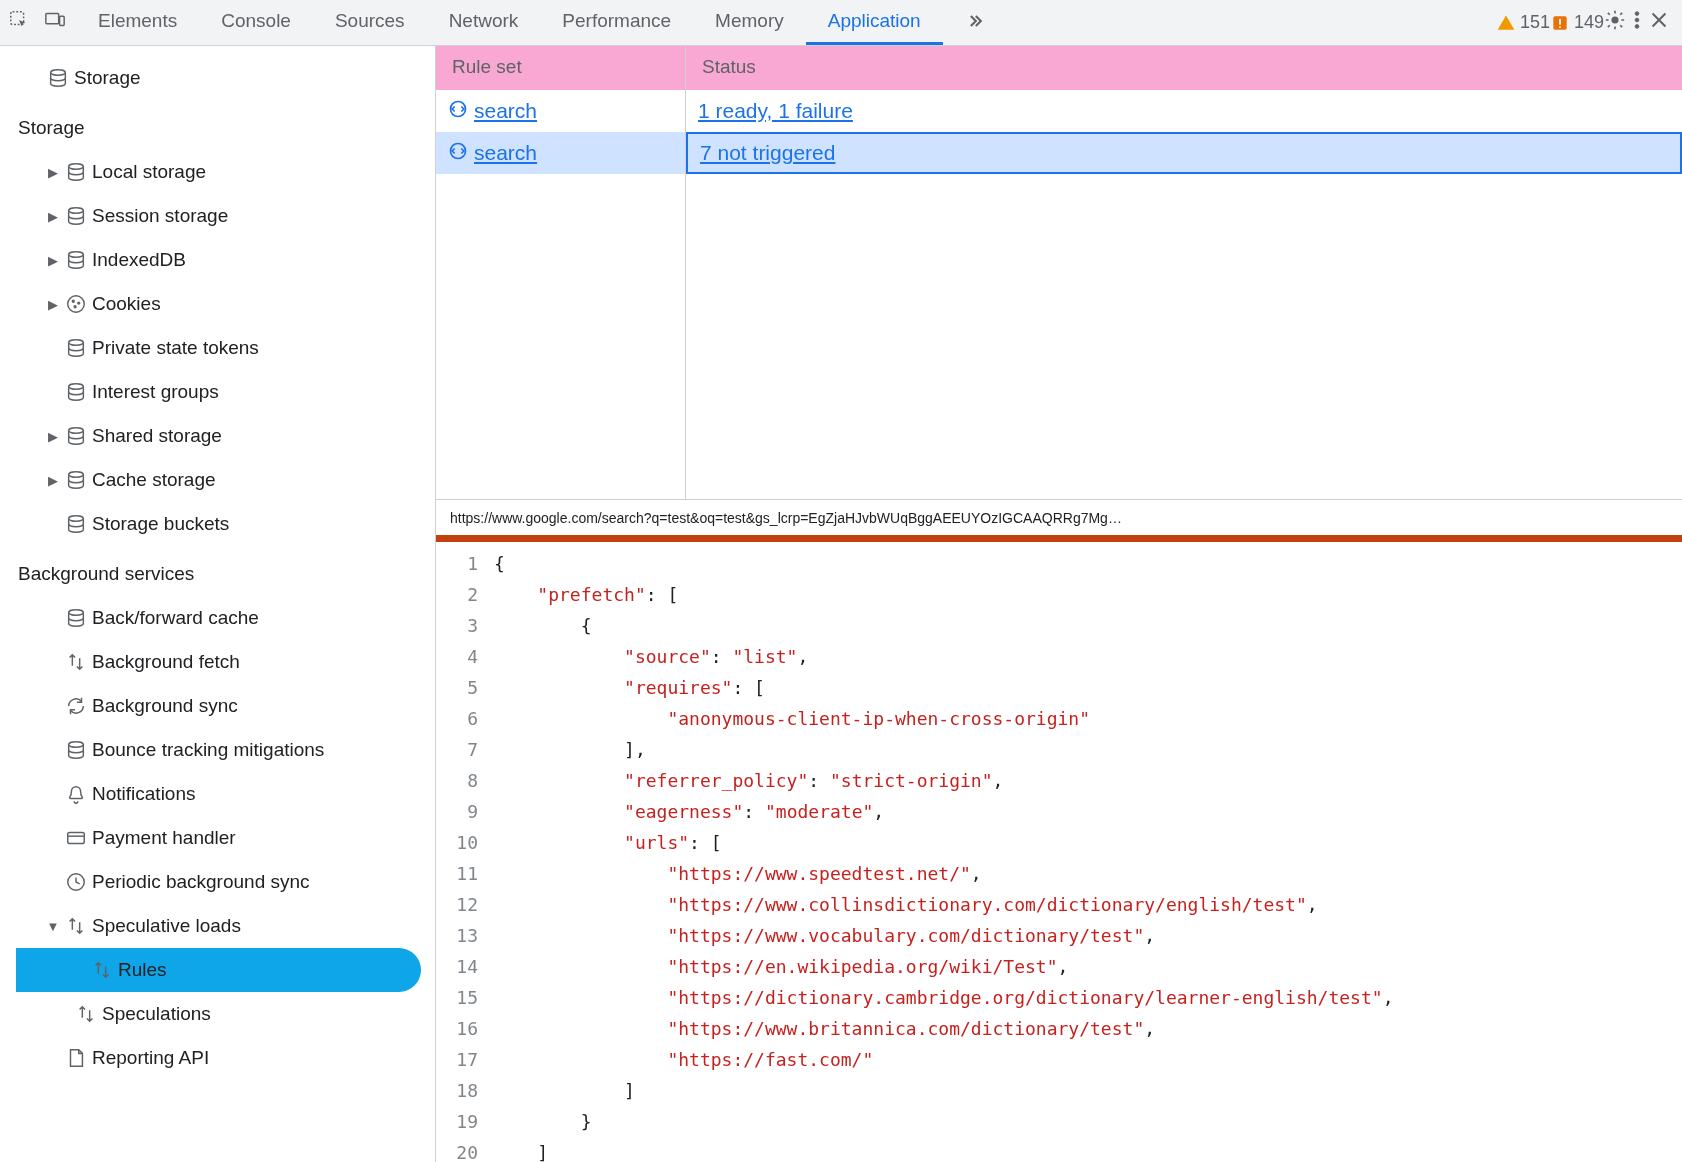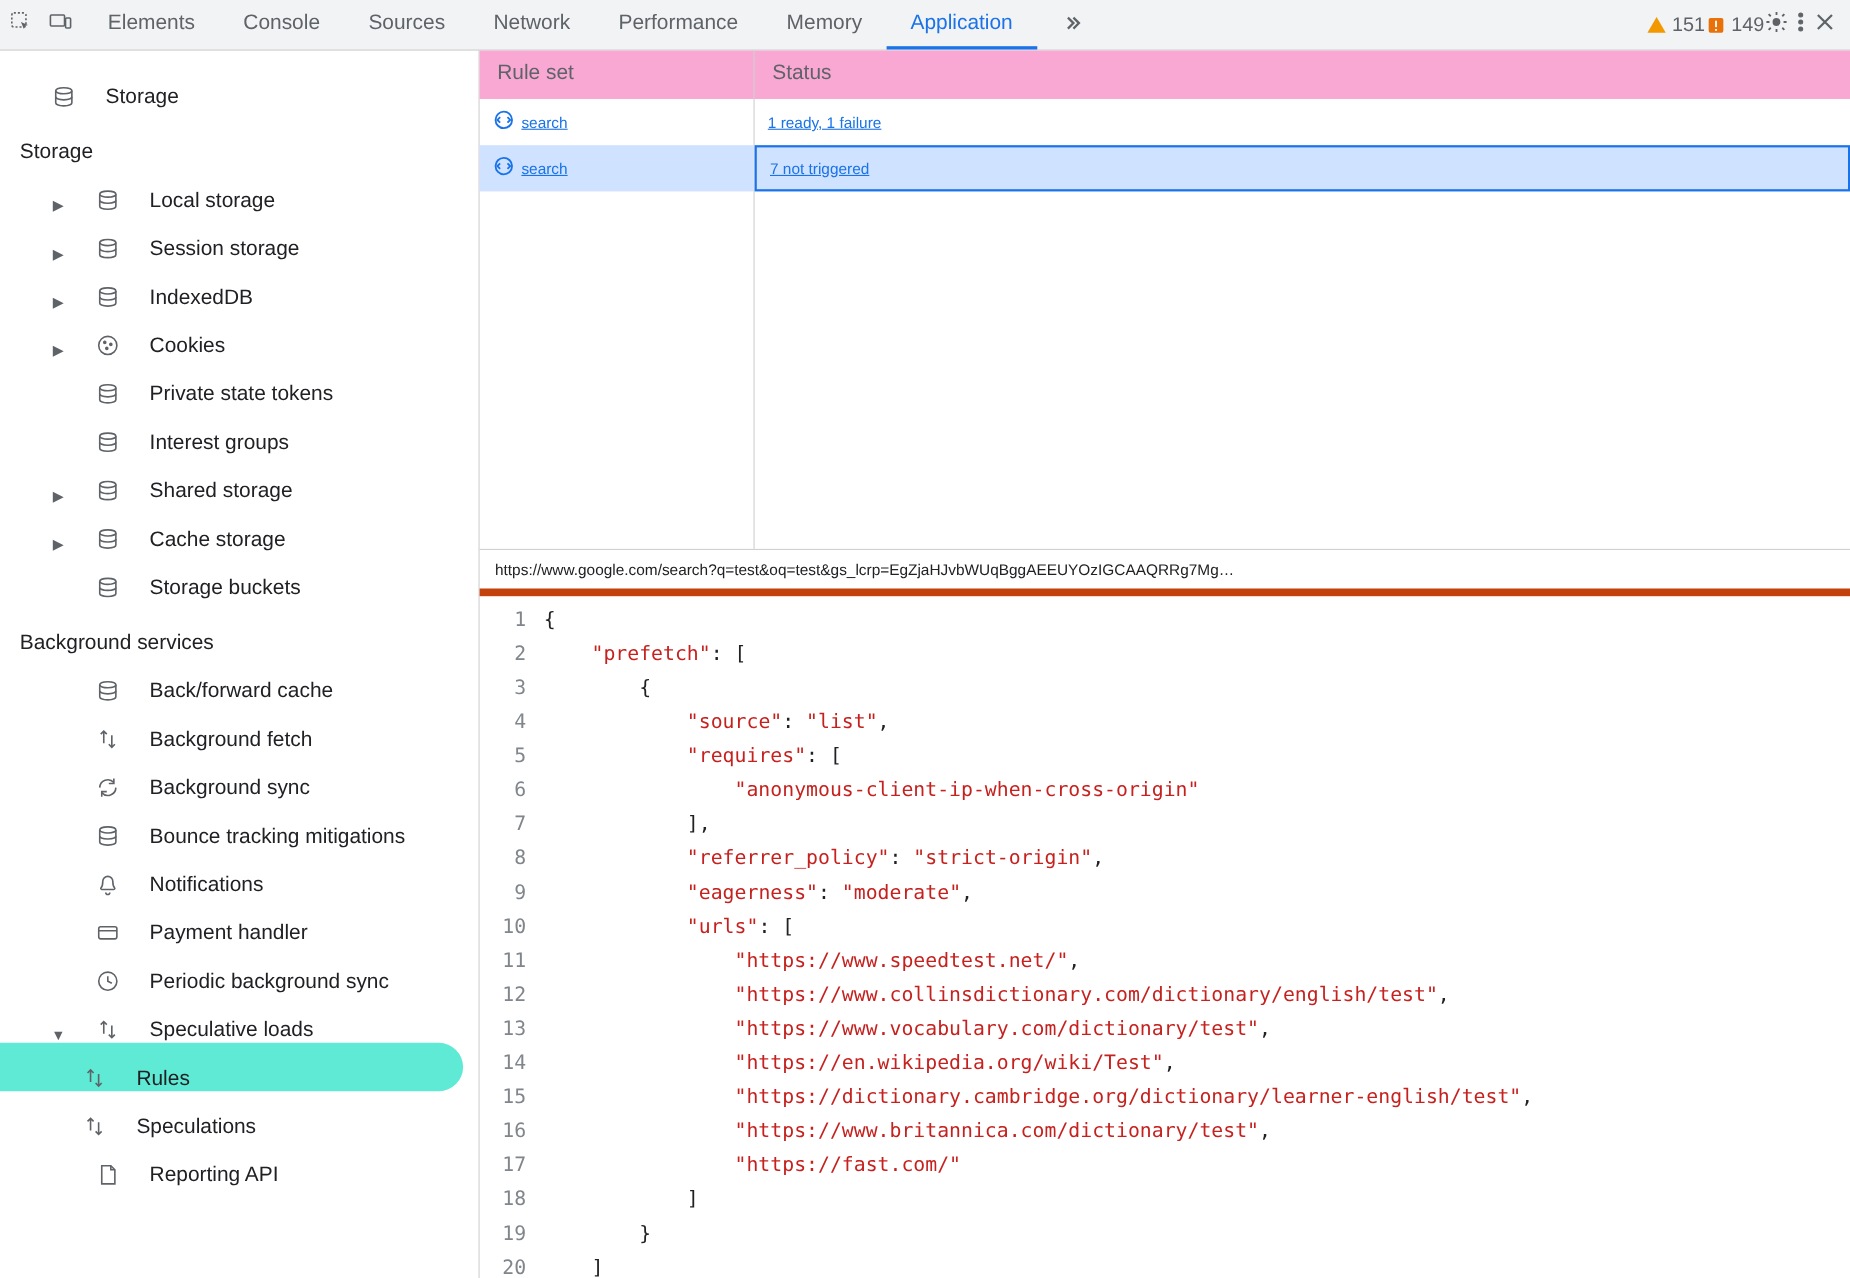--- a/index.html
+++ b/index.html
@@ -54,30 +54,30 @@
 
   
   .sidebar {
     width: 436px;
     border-right: 1px solid #d0d0d0;
     overflow-y: auto;
     padding-top: 10px;
     font-size: 19px;
   }
   .tree-item {
-    display: flex; align-items: flex-end;
+    display: flex; align-items: center;
     height: 44px;
     padding-left: 12px;
-    gap: 26px;
+    gap: 4px;
     cursor: default;
   }
   .tree-item.section-title { font-size: 19px; color: #202124; padding-left: 18px; margin-top: 6px; }
   .tree-item.indent1 { padding-left: 46px; }
   .tree-item.indent2 { padding-left: 74px; }
-  .tree-item.selected { background: #5eead4; border-radius: 0 22px 22px 0; margin-right: 14px; }
+  .tree-item.selected { background: #0ea5e9; border-radius: 0 22px 22px 0; margin-right: 14px; margin-left: 16px; }
   .tree-caret { width: 14px; display: inline-flex; justify-content: center; color: #5f6368; font-size: 13px; }
   .tree-caret.spacer { visibility: hidden; }
   .tree-ico { width: 24px; height: 24px; display: inline-flex; align-items: center; justify-content: center; }
   .tree-ico svg { width: 22px; height: 22px; stroke: #5f6368; fill: none; stroke-width: 1.6; }
 
   
   .right {
     display: flex; flex-direction: column;
     flex: 1;
     min-width: 0;
@@ -89,21 +89,21 @@
     border-bottom: 1px solid #d0d0d0;
   }
   .rt-head { display: flex; height: 44px; background: #f9a8d4; }
   .rt-col1 { width: 250px; border-right: 1px solid #d0d0d0; padding: 10px 16px; font-size: 19px; color: #5f6368; }
   .rt-col2 { flex: 1; padding: 10px 16px; font-size: 19px; color: #5f6368; }
   .rt-body { flex: 1; display: flex; }
   .rt-body-col1 { width: 250px; border-right: 1px solid #d0d0d0; }
   .rt-body-col2 { flex: 1; }
   .rt-row { display: flex; align-items: center; height: 42px; padding: 0 12px; gap: 6px; }
   .rt-row .rs-icon { width: 20px; height: 20px; }
-  .rt-row a { color: #1a73e8; text-decoration: underline; font-size: 14px; }
+  .rt-row a { color: #1a73e8; text-decoration: underline; font-size: 21px; }
   .rt-row.selected-row { background: #cfe2ff; }
   .rt-body-col2 .rt-row.selected-row { border: 2px solid #1a73e8; height: 42px; }
 
   .urlbar {
     height: 42px; display: flex; align-items: center;
     padding: 0 14px; font-size: 14px; color: #202124;
     border-bottom: 7px solid #c2410c;
     white-space: nowrap; overflow: hidden; text-overflow: ellipsis;
   }
 

